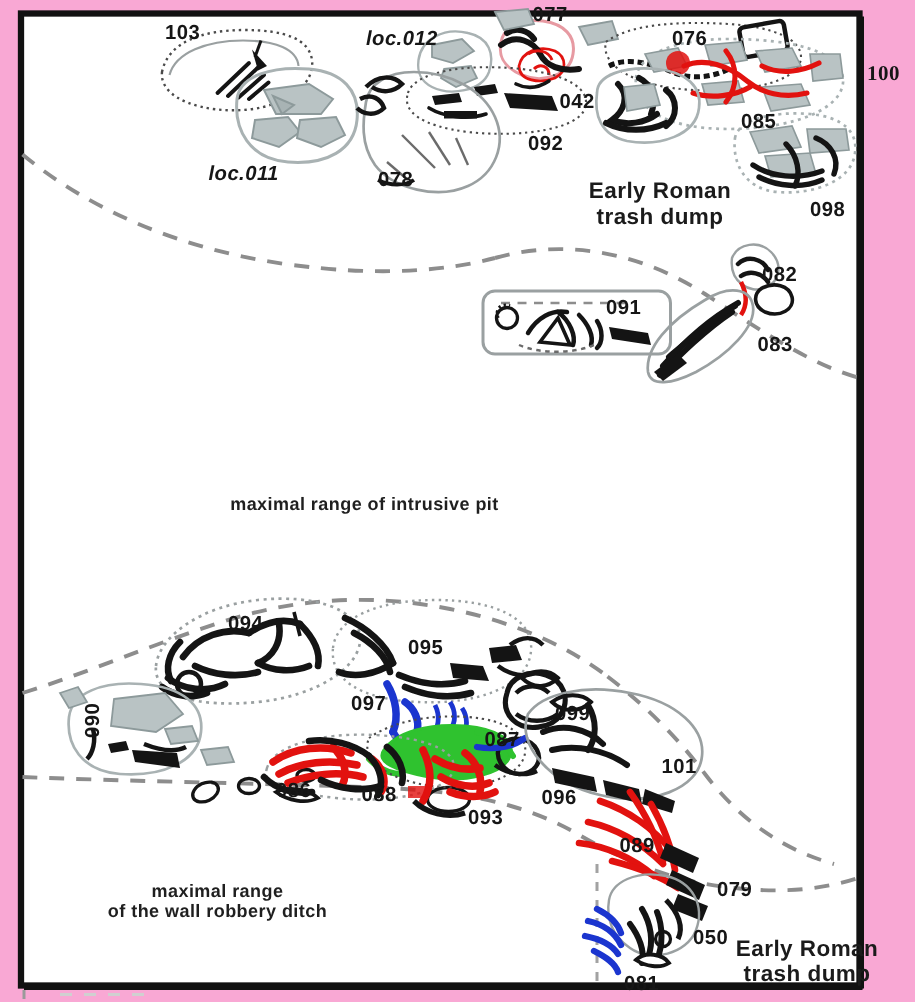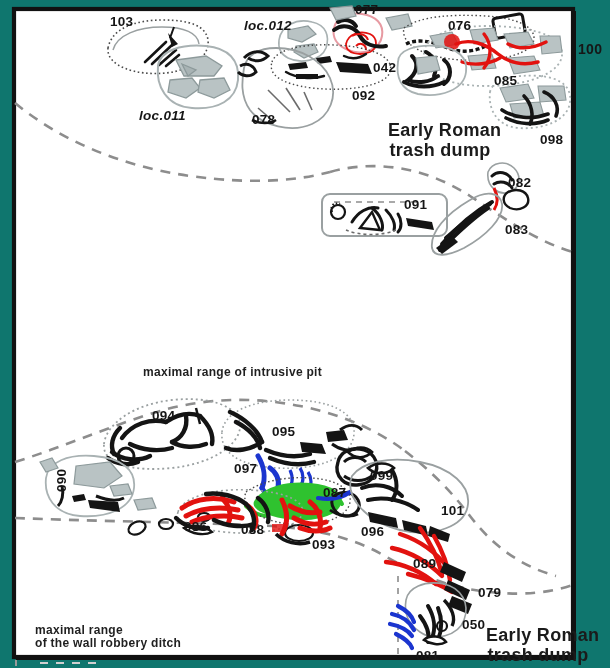--- a/index.html
+++ b/index.html
@@ -1,26 +1,26 @@
 <!DOCTYPE html>
 <html><head>
 <meta charset="utf-8">
 <style>
   html,body{margin:0;padding:0;background:#ffffff;}
   body{width:610px;height:668px;overflow:hidden;
        font-family:"Liberation Sans","DejaVu Sans",sans-serif;}
-  #plan{position:relative;width:610px;height:668px;background:#0f766e;}
+  #plan{position:relative;width:610px;height:668px;background:#f9a8d4;}
   #plan svg{position:absolute;left:0;top:0;}
   .lbl{position:absolute;font-weight:bold;color:#161616;
        letter-spacing:.3px;white-space:nowrap;line-height:1.12;}
   .lbl.num{font-size:13.5px;}
   .lbl.loc{font-size:13.5px;font-style:italic;}
-  .lbl.note{font-size:18px;font-weight:bold;text-align:center;color:#1b1b1b;}
-  .lbl.rng{font-size:12px;font-weight:bold;text-align:left;color:#1f1f1f;margin-top:36px;}
-  .lbl.edge{font-size:14px;}
+  .lbl.note{font-size:15px;font-weight:bold;text-align:center;color:#1b1b1b;}
+  .lbl.rng{font-size:12px;font-weight:bold;text-align:center;color:#1f1f1f;}
+  .lbl.edge{font-size:14px;font-family:Liberation Serif, serif;}
   .rot90{transform:rotate(-90deg);transform-origin:left top;}
 </style>
 </head>
 <body>
 
 <div id="plan">
 
   <svg width="610" height="668" viewBox="0 0 610 668">
     <defs>
       <g id="bonegrp"></g>

